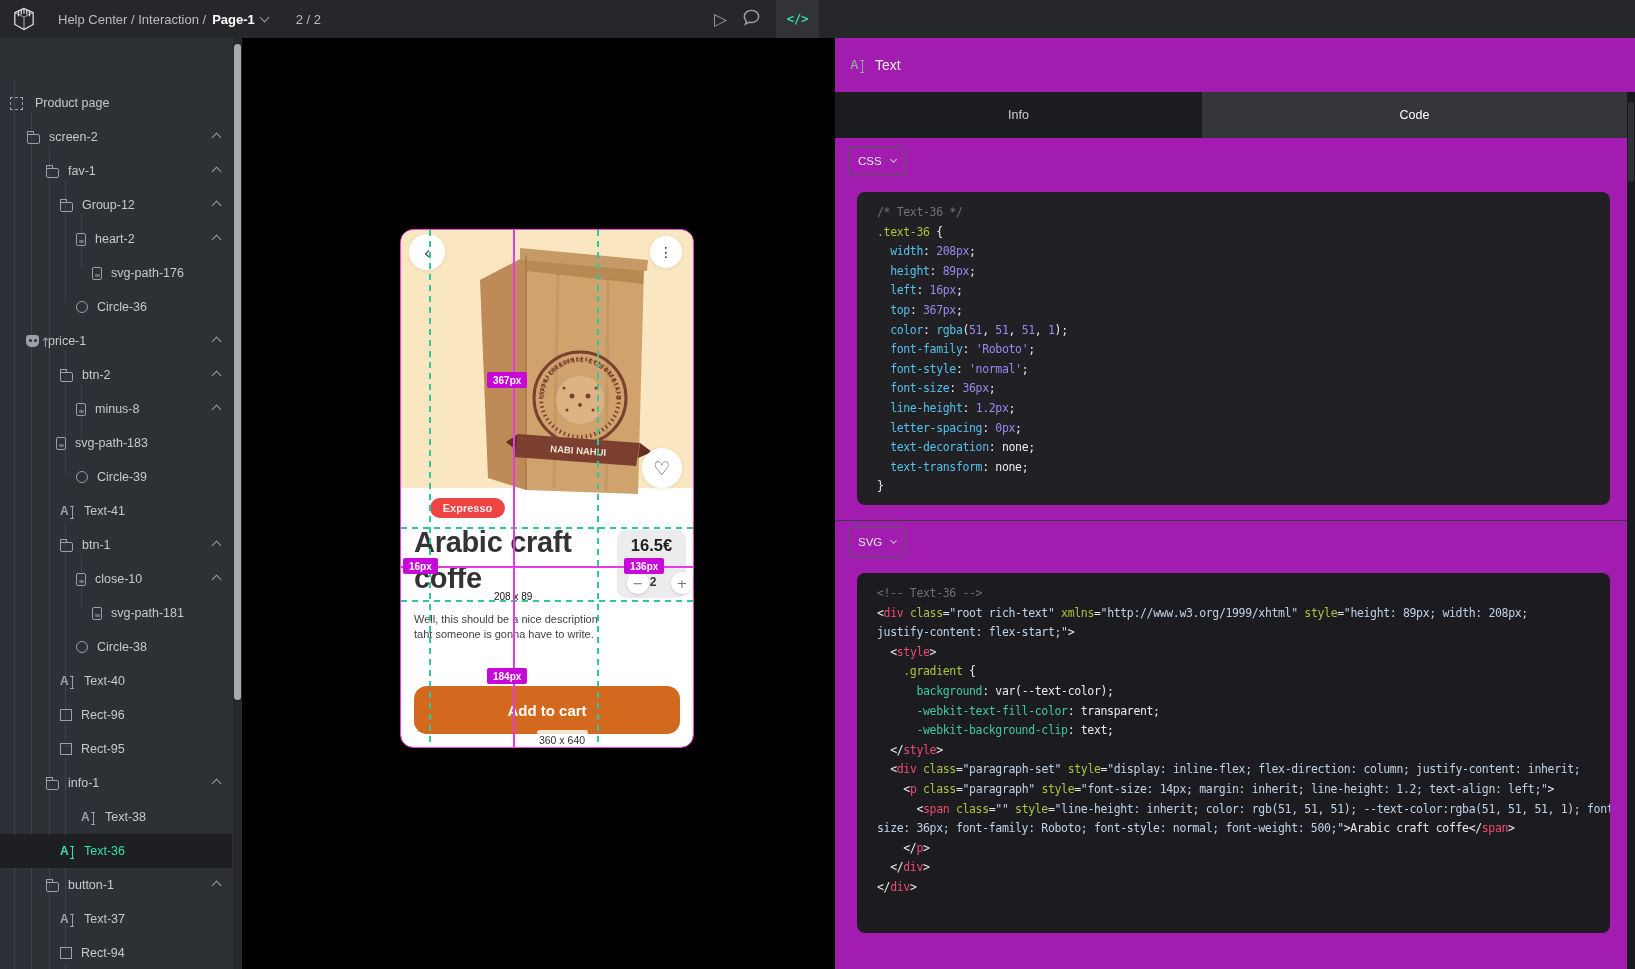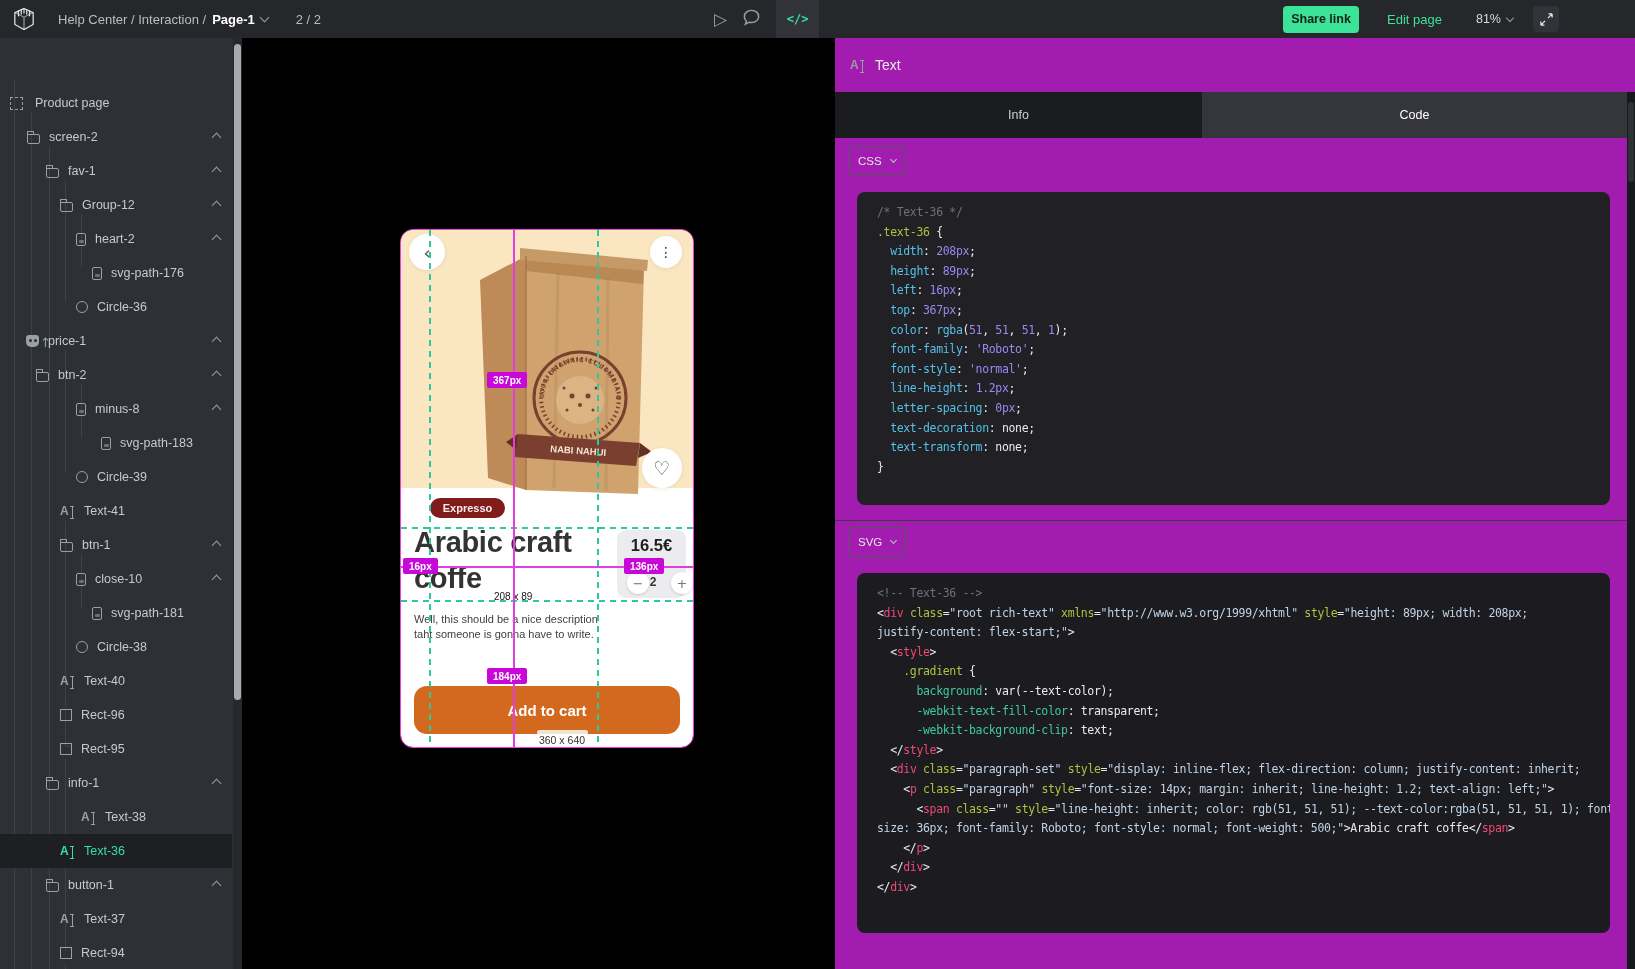--- a/index.html
+++ b/index.html
@@ -51,21 +51,21 @@
   .ic-text::after { content:""; position:absolute; right:1px; top:1px; width:4px; height:11px; border-top:1px solid currentColor; border-bottom:1px solid currentColor; background:linear-gradient(currentColor,currentColor) center/1px 100% no-repeat; }
   .anchor-arrow { position:absolute; left:40px; top:297px; color:#9aa0a7; font-family:"DejaVu Sans",sans-serif; font-size:13px; z-index:2; }
   .sb-track { position:absolute; right:0; top:0; width:9px; height:931px; background:#26282c; z-index:3; }
   .sb-thumb { position:absolute; right:1px; top:6px; width:7px; height:656px; background:#a7aab0; border-radius:4px; z-index:4; }
 
   
   .canvas { position:absolute; left:242px; top:38px; width:593px; height:931px; background:#000; overflow:hidden; }
   .card { position:absolute; left:159px; top:192px; width:292px; height:517px; background:#fff; border-radius:12px; outline:1px solid #f23ee2; }
   .cream { position:absolute; left:0; top:0; width:292px; height:258px; background:#fae7c2; border-radius:12px 12px 0 0; }
   .circ-btn { position:absolute; background:#fff; border-radius:50%; display:flex; align-items:center; justify-content:center; box-shadow:0 1px 4px rgba(0,0,0,0.08); color:#555; font-family:"DejaVu Sans",sans-serif; }
-  .pill { position:absolute; left:188px; top:460px; width:75px; height:20px; background:#7f1d1d; border-radius:10px; color:#ffe9e9; font-size:11px; font-weight:bold; display:flex; align-items:center; justify-content:center; }
+  .pill { position:absolute; left:188px; top:460px; width:75px; height:20px; background:#ef4444; border-radius:10px; color:#ffe9e9; font-size:11px; font-weight:bold; display:flex; align-items:center; justify-content:center; }
   .ptitle { position:absolute; left:172px; top:486px; width:172px; font-size:29px; line-height:36px; font-weight:700; color:#333; letter-spacing:-0.3px; }
   .textdims { position:absolute; left:252px; top:553px; font-size:10px; color:#151515; }
   .pdesc { position:absolute; left:172px; top:574px; font-size:11px; line-height:15px; color:#414141; }
   .pricebox { position:absolute; left:375px; top:492px; width:69px; height:68px; background:#ececee; border-radius:9px; }
   .priceval { position:absolute; left:375px; top:498px; width:69px; text-align:center; font-size:16.5px; font-weight:bold; color:#202020; }
   .stepbtn { position:absolute; width:22px; height:22px; background:#fff; border-radius:50%; box-shadow:0 1px 3px rgba(0,0,0,0.15); border:none; color:#777; font-size:13px; display:flex; align-items:center; justify-content:center; font-family:"DejaVu Sans",sans-serif; }
   .qty { position:absolute; left:403px; top:537px; width:16px; text-align:center; font-size:12px; font-weight:bold; color:#333; }
   .cta { position:absolute; left:172px; top:648px; width:266px; height:48px; background:#d2691e; border:none; border-radius:13px; color:#fff; font-size:15px; font-weight:bold; font-family:"Liberation Sans",sans-serif; }
   .homebar { position:absolute; left:295px; top:692px; width:51px; height:5px; background:#f3e4d2; border-radius:3px; }
   .screendims { position:absolute; left:285px; top:696px; width:70px; text-align:center; font-size:10.5px; color:#333; background:#fff; }
@@ -117,33 +117,20 @@
     <div class="tb-center">
       <span class="play-glyph">▷</span>
       <span>
         <svg width="21" height="21" viewBox="0 0 20 20" fill="none" stroke="#9a9da2" stroke-width="1.4">
           <path d="M10 3.2c4 0 6.8 2.5 6.8 5.8S14 14.8 10 14.8c-.8 0-1.6-.1-2.3-.3L4.2 16.4l.9-2.7C3.9 12.5 3.2 11 3.2 9c0-3.3 2.8-5.8 6.8-5.8z"></path>
         </svg>
       </span>
       <span class="code-btn">&lt;/&gt;</span>
     </div>
 
-    <div class="tb-right">
-      <button class="share-btn">Share link</button>
-      <a class="edit-link">Edit page</a>
-      <span class="zoom-ctl">
-        <span>81%</span>
-        <span class="chev down"></span>
-      </span>
-      <span class="expand-btn">
-        <svg width="15" height="15" viewBox="0 0 16 16" stroke="#e8e8ea" stroke-width="1.3" fill="none">
-          <path d="M9.5 6.5 L14 2 M14 2 H10.2 M14 2 V5.8 M6.5 9.5 L2 14 M2 14 H5.8 M2 14 V10.2"></path>
-        </svg>
-      </span>
-    </div>
   </header>
 
   <aside class="sidebar">
     <div class="tline" style="left:14px; top:42px; height:918px;"></div>
     <div class="tline" style="left:31px; top:74px; height:886px;"></div>
     <div class="tline" style="left:49px; top:108px; height:852px;"></div>
     <div class="tline" style="left:65px; top:142px; height:122px;"></div>
     <div class="tline" style="left:65px; top:312px; height:123px;"></div>
     <div class="tline" style="left:65px; top:483px; height:225px;"></div>
     <div class="telbow" style="left:66px; top:708px;"></div>
@@ -185,31 +172,31 @@
         </div>
         <div class="trow" style="padding-left: 76px;">
           <span class="ic ic-circle"></span>
           <span class="tlabel">Circle-36</span>
         </div>
         <div class="trow" style="padding-left: 26px;">
           <span class="ic ic-mask"></span>
           <span class="tlabel">price-1</span>
           <span class="chev up rowchev"></span>
         </div>
-        <div class="trow" style="padding-left: 36px; text-align: right;">
+        <div class="trow" style="padding-left: 60px; text-align: right;">
           <span class="ic ic-folder"></span>
           <span class="tlabel">btn-2</span>
           <span class="chev up rowchev"></span>
         </div>
         <div class="trow" style="padding-left: 76px;">
           <span class="ic ic-file"></span>
           <span class="tlabel">minus-8</span>
           <span class="chev up rowchev"></span>
         </div>
-        <div class="trow" style="padding-left: 92px; margin-left: 9px;">
+        <div class="trow" style="padding-left: 56px;">
           <span class="ic ic-file"></span>
           <span class="tlabel">svg-path-183</span>
         </div>
         <div class="trow" style="padding-left: 76px;">
           <span class="ic ic-circle"></span>
           <span class="tlabel">Circle-39</span>
         </div>
         <div class="trow" style="padding-left: 60px;">
           <span class="ic ic-text"></span>
           <span class="tlabel">Text-41</span>
@@ -358,20 +345,21 @@
     <div class="codeblock css">
         <div class="cline"><span class="tk-cm">/* Text-36 */</span></div>
         <div class="cline"><span class="tk-sel">.text-36</span><span class="tk-wh"> {</span></div>
         <div class="cline"><span class="tk-pr">  width</span><span class="tk-wh">: </span><span class="tk-va">208px</span><span class="tk-wh">;</span></div>
         <div class="cline"><span class="tk-pr">  height</span><span class="tk-wh">: </span><span class="tk-va">89px</span><span class="tk-wh">;</span></div>
         <div class="cline"><span class="tk-pr">  left</span><span class="tk-wh">: </span><span class="tk-va">16px</span><span class="tk-wh">;</span></div>
         <div class="cline"><span class="tk-pr">  top</span><span class="tk-wh">: </span><span class="tk-va">367px</span><span class="tk-wh">;</span></div>
         <div class="cline"><span class="tk-pr">  color</span><span class="tk-wh">: </span><span class="tk-pr">rgba</span><span class="tk-wh">(</span><span class="tk-va">51</span><span class="tk-wh">, </span><span class="tk-va">51</span><span class="tk-wh">, </span><span class="tk-va">51</span><span class="tk-wh">, </span><span class="tk-va">1</span><span class="tk-wh">);</span></div>
         <div class="cline"><span class="tk-pr">  font-family</span><span class="tk-wh">: </span><span class="tk-va">'Roboto'</span><span class="tk-wh">;</span></div>
         <div class="cline"><span class="tk-pr">  font-style</span><span class="tk-wh">: </span><span class="tk-va">'normal'</span><span class="tk-wh">;</span></div>
+        <div class="cline"><span class="tk-pr">  font-size</span><span class="tk-wh">: </span><span class="tk-va">36px</span><span class="tk-wh">;</span></div>
         <div class="cline"><span class="tk-pr">  line-height</span><span class="tk-wh">: </span><span class="tk-va">1.2px</span><span class="tk-wh">;</span></div>
         <div class="cline"><span class="tk-pr">  letter-spacing</span><span class="tk-wh">: </span><span class="tk-va">0px</span><span class="tk-wh">;</span></div>
         <div class="cline"><span class="tk-pr">  text-decoration</span><span class="tk-wh">: </span><span class="tk-wh">none</span><span class="tk-wh">;</span></div>
         <div class="cline"><span class="tk-pr">  text-transform</span><span class="tk-wh">: </span><span class="tk-wh">none</span><span class="tk-wh">;</span></div>
         <div class="cline"><span class="tk-wh">}</span></div>
       </div>
 
     <div class="sect-divider"></div>
 
     <div class="codesel" style="top:489px;">

